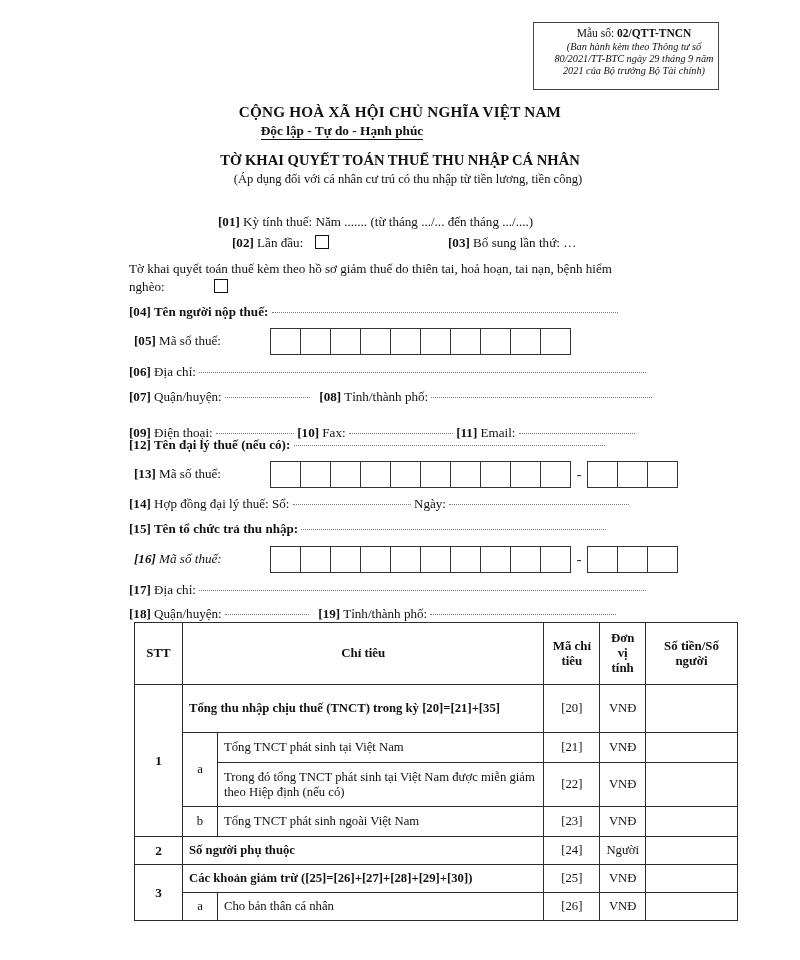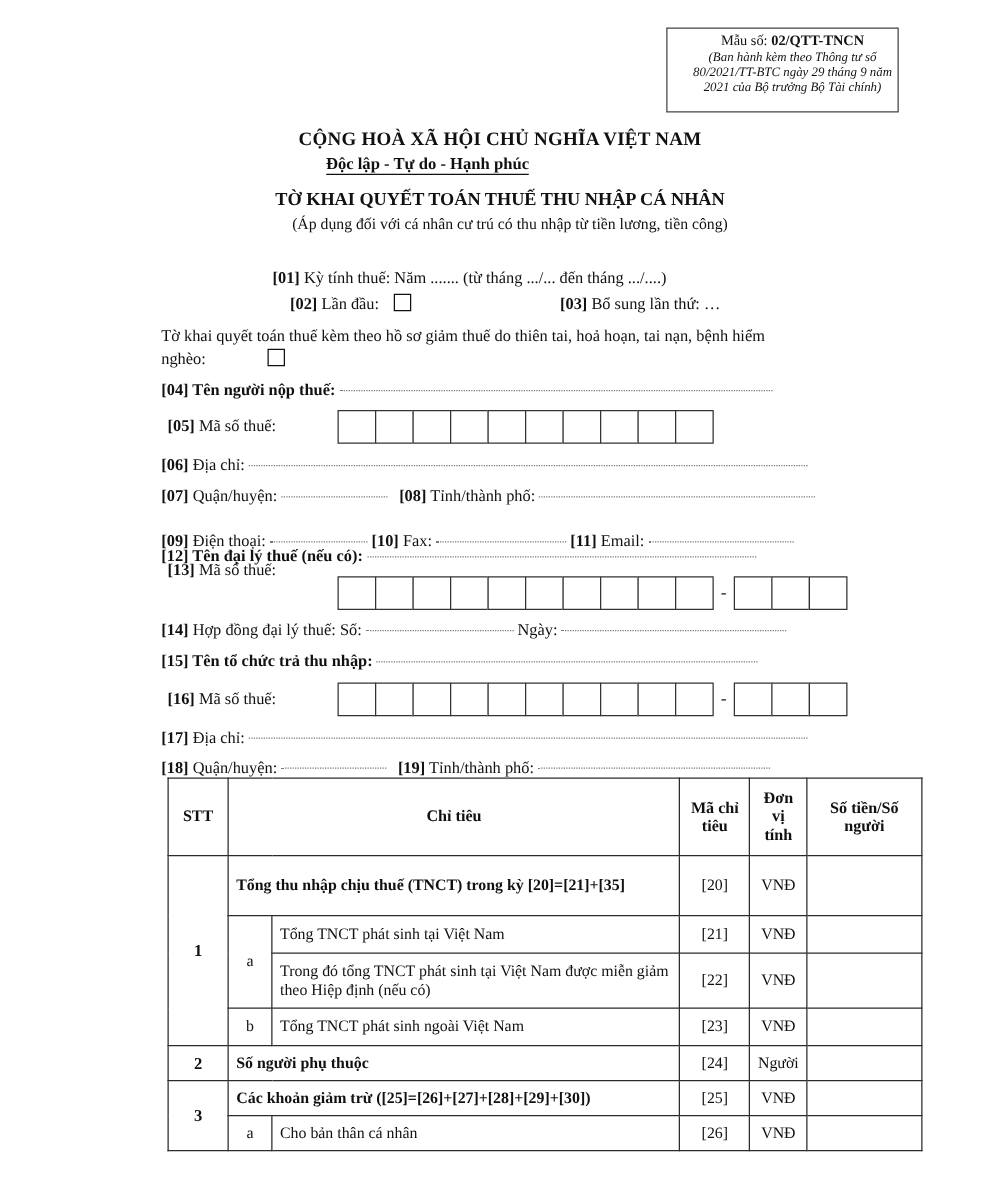--- a/index.html
+++ b/index.html
@@ -205,21 +205,21 @@
   <span>Email:</span>
   <span class="leader" style="width:116px;"></span>
 </div>
 
 <div class="row" style="left:129px; top:436px;">
   <b><span class="code">[12]</span>
   <span>Tên đại lý thuế (nếu có):</span></b>
   <span class="leader" style="width:311px;"></span>
 </div>
 
-<div class="row" style="left:134px; top:448px;">
+<div class="row" style="left:134px; top:466px;">
   <span class="code">[13]</span>
   <span>Mã số thuế:</span>
 </div>
 <div class="mst" style="left:270px; top:461px;">
   <div class="grp">
     <div class="cell"></div>
     <div class="cell"></div>
     <div class="cell"></div>
     <div class="cell"></div>
     <div class="cell"></div>
@@ -244,21 +244,21 @@
   <span>Ngày:</span>
   <span class="leader" style="width:180px;"></span>
 </div>
 
 <div class="row" style="left:129px; top:520px;">
   <b><span class="code">[15]</span>
   <span>Tên tổ chức trả thu nhập:</span></b>
   <span class="leader" style="width:305px;"></span>
 </div>
 
-<div class="row" style="left:134px; top:551px;">
+<div class="row" style="left:134px; top:551px;font-style:italic;">
   <span class="code">[16]</span>
   <span>Mã số thuế:</span>
 </div>
 <div class="mst" style="left:270px; top:546px;">
   <div class="grp">
     <div class="cell"></div>
     <div class="cell"></div>
     <div class="cell"></div>
     <div class="cell"></div>
     <div class="cell"></div>

